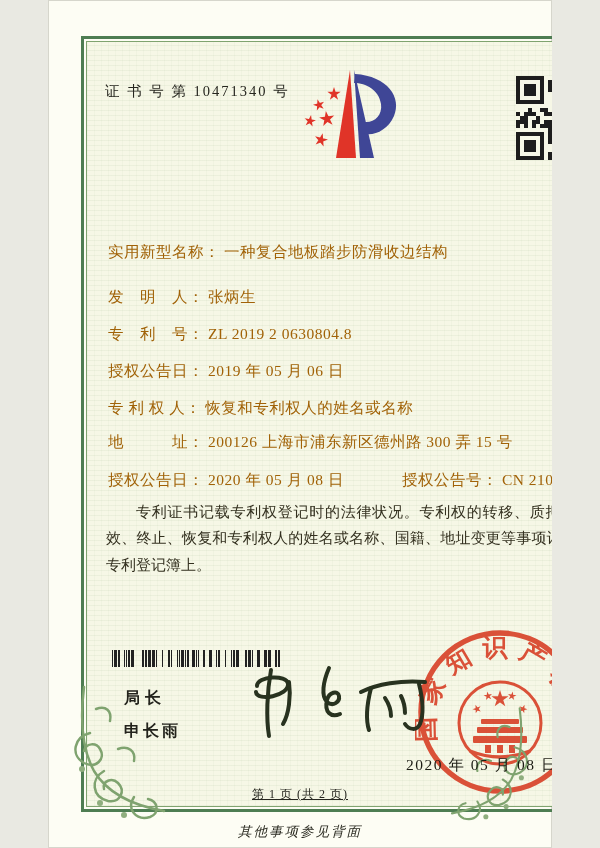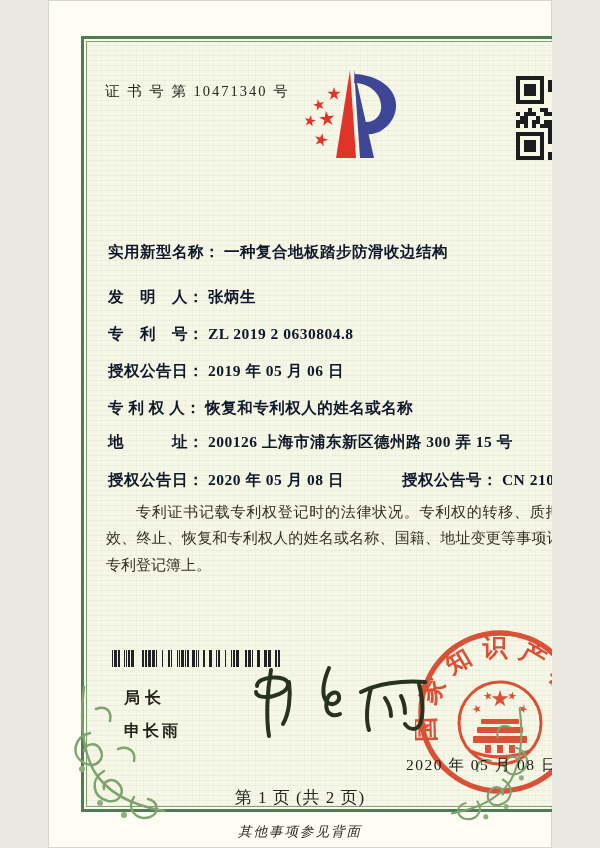--- a/index.html
+++ b/index.html
@@ -19,35 +19,35 @@
     position:absolute;inset:2px;border:1px solid #7fa36f;
     background-color:#f6f7e6;
     background-image:
       repeating-linear-gradient(0deg, rgba(130,165,115,.09) 0 1px, transparent 1px 5px),
       repeating-linear-gradient(90deg, rgba(130,165,115,.05) 0 1px, transparent 1px 7px);
   }
   .abs{position:absolute;}
   .cert-no{left:57px;top:82px;font-size:14.5px;letter-spacing:2px;color:#26261f;}
   .title{left:0;top:174px;width:100%;text-align:center;font-size:33px;font-weight:bold;
          letter-spacing:13px;color:#141410;text-indent:13px;}
-  .row{left:60px;width:482px;font-size:15.5px;color:#0f172a;letter-spacing:.5px;white-space:nowrap;font-weight:bold;}
+  .row{left:60px;width:482px;font-size:15.5px;color:#a16207;letter-spacing:.5px;white-space:nowrap;}
   .row .lbl{margin-right:4px;}
   .grant-pair{margin-left:58px;}
   .body-text{left:58px;top:499px;width:486px;font-size:15px;line-height:1.76;
              color:#33301f;text-align:justify;}
   .body-text p{margin:0;text-indent:2em;}
   .sig-title{left:76px;top:688px;font-family:"Liberation Sans","DejaVu Sans",sans-serif;
              font-size:16px;font-weight:600;letter-spacing:5px;color:#23231c;}
   .sig-name{left:76px;top:721px;font-family:"Liberation Sans","DejaVu Sans",sans-serif;
             font-size:16px;font-weight:700;letter-spacing:3px;color:#23231c;text-align:center;}
   .seal-wrap{left:367px;top:627px;width:170px;height:170px;}
   .seal-date{left:358px;top:755px;width:210px;font-size:15.5px;letter-spacing:1.5px;
              color:#1c1c14;z-index:6;}
-  .page-info{left:0;top:786px;width:100%;text-align:center;font-size:17px;
-             letter-spacing:1px;color:#26261f;}
+  .page-info{left:0;top:786px;width:100%;text-align:center;font-size:12px;
+             letter-spacing:1px;color:#26261f;text-decoration:underline;}
   .back-note{left:0;top:823px;width:100%;text-align:center;font-size:13.5px;
              font-style:italic;letter-spacing:2px;color:#2a2a20;}
   .qr{left:468px;top:76px;width:84px;height:84px;}
   .barcode{left:64px;top:650px;width:168px;height:17px;}
   .logo{left:242px;top:64px;width:116px;height:102px;}
   .signature{left:195px;top:652px;width:195px;height:100px;z-index:5;}
   .orn-left{left:12px;bottom:24px;width:130px;height:145px;z-index:4;}
   .orn-right{right:12px;bottom:10px;width:110px;height:150px;z-index:4;transform:scaleX(-1);}
   svg{display:block;}
 </style>

